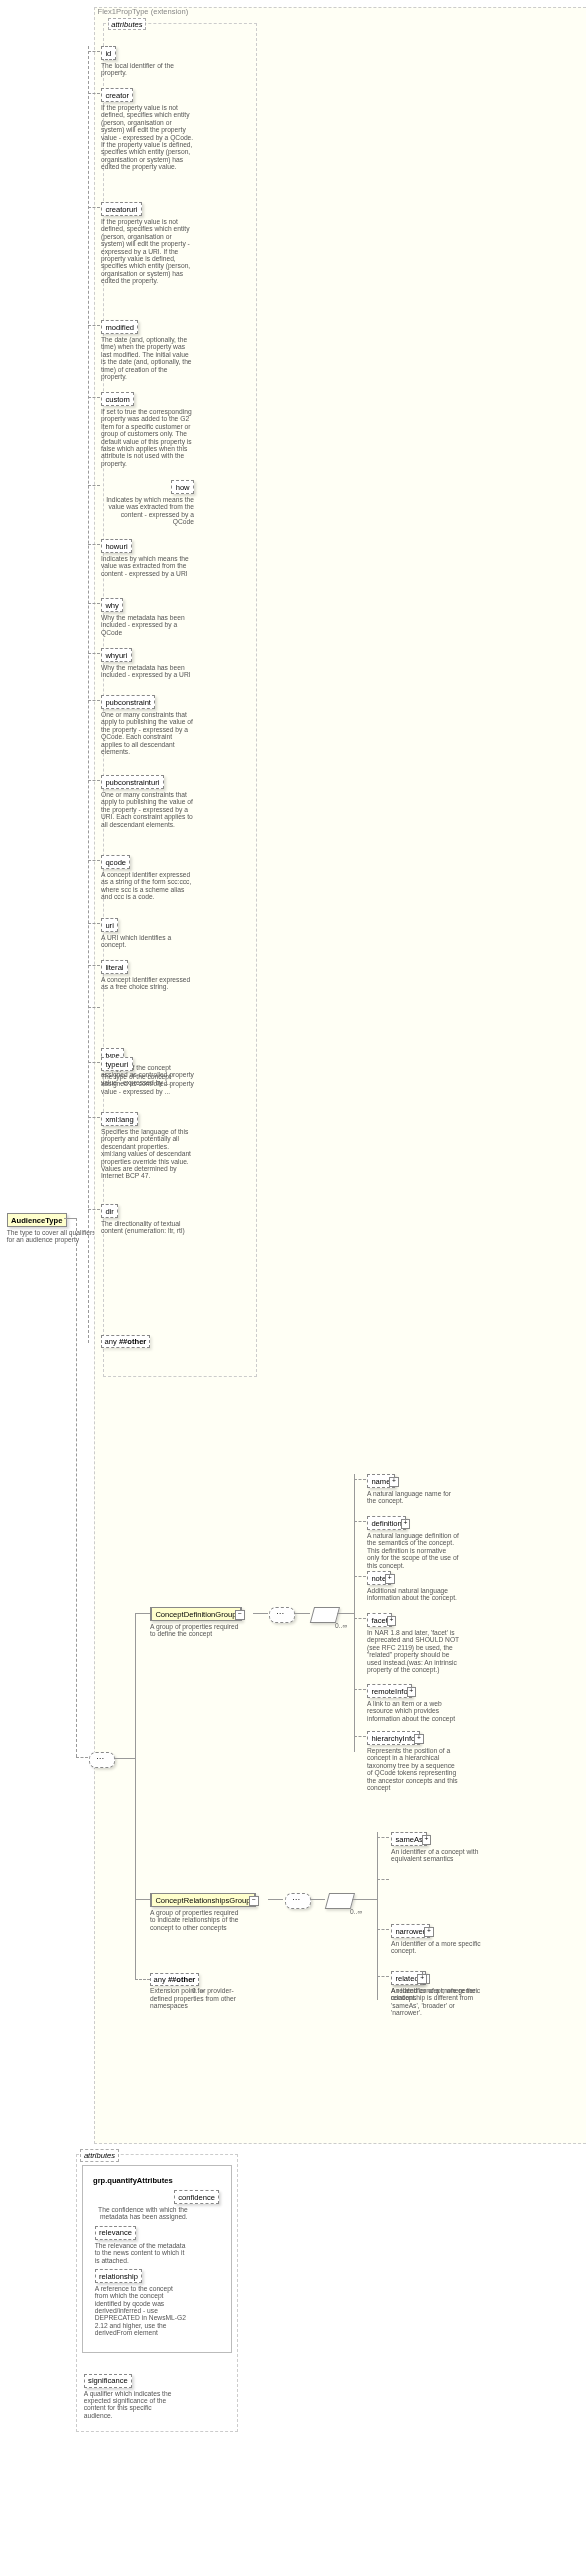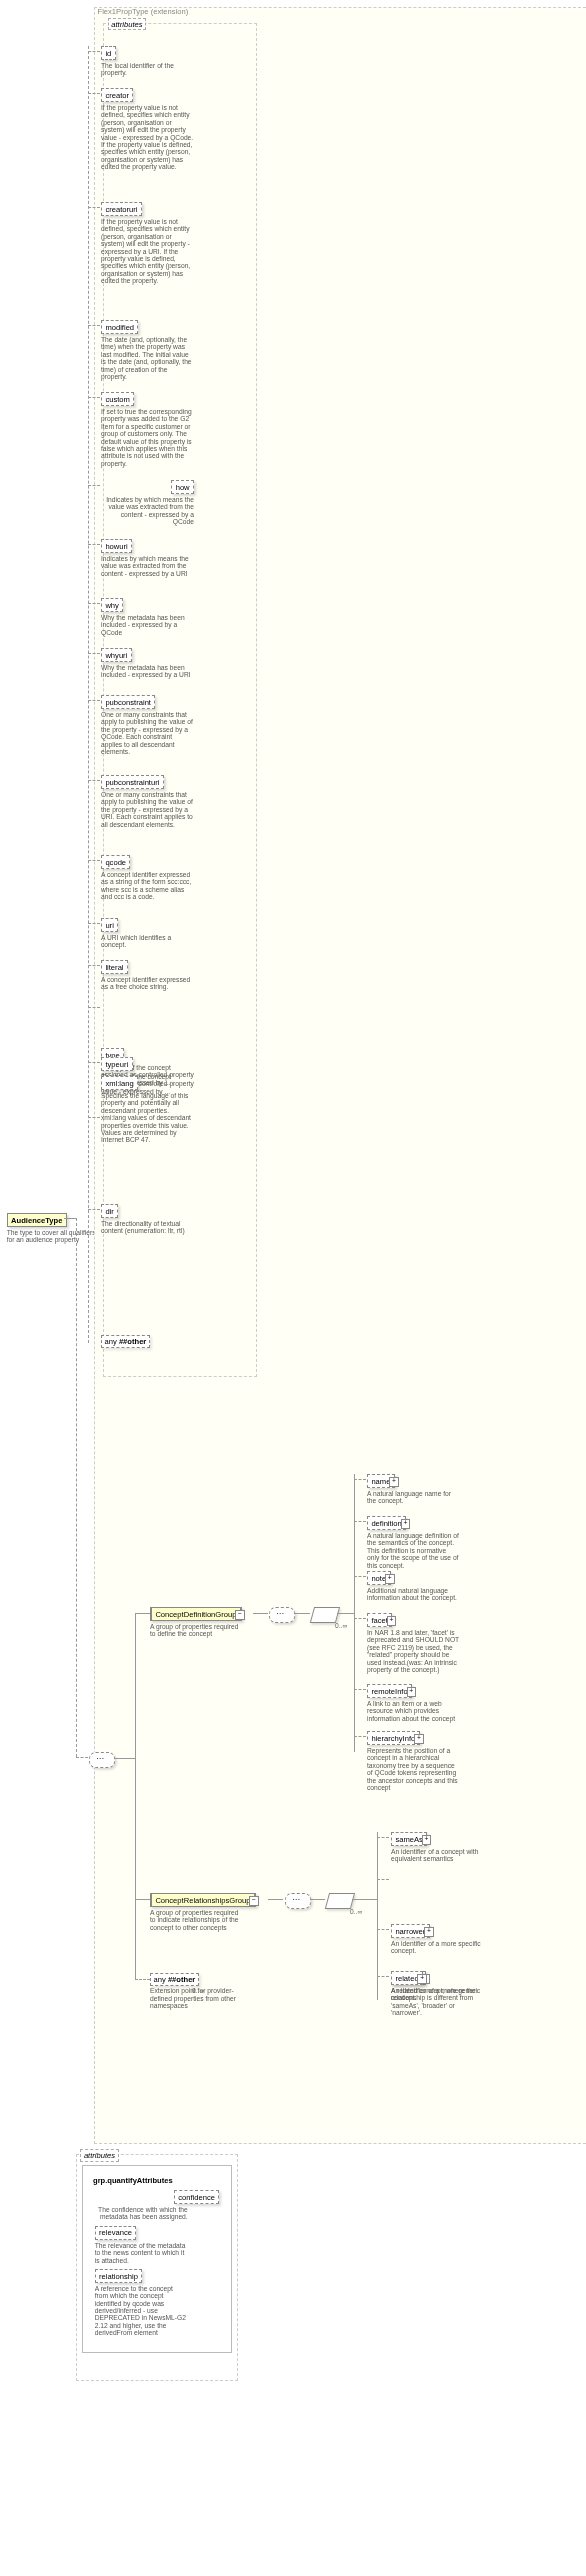--- a/index.html
+++ b/index.html
@@ -168,21 +168,21 @@
     <div class="item" style="left: 101px; top: 855px;"><div class="box optional">qcode</div><div class="desc">A concept identifier expressed as a string of the form scc:ccc, where scc is a scheme alias and ccc is a code.</div></div>
     <div class="connector hline dashed" style="left: 88px; top: 860px; width: 11.8px;"></div>
     <div class="item" style="left: 101px; top: 918px;"><div class="box optional">uri</div><div class="desc">A URI which identifies a concept.</div></div>
     <div class="connector hline dashed" style="left: 88px; top: 923px; width: 11.8px;"></div>
     <div class="item" style="left: 101px; top: 960px;"><div class="box optional">literal</div><div class="desc">A concept identifier expressed as a free choice string.</div></div>
     <div class="connector hline dashed" style="left: 88px; top: 965px; width: 11.8px;"></div>
     <div class="item" style="left: 101px; top: 1048px;"><div class="box optional">type</div><div class="desc">The type of the concept assigned as controlled property value - expressed by ...</div></div>
     <div class="connector hline dashed" style="left: 88px; top: 1007px; width: 11.8px;"></div>
     <div class="item" style="left: 101px; top: 1057px;"><div class="box optional">typeuri</div><div class="desc">The type of the concept assigned as controlled property value - expressed by ...</div></div>
     <div class="connector hline dashed" style="left: 88px; top: 1062px; width: 11.8px;"></div>
-    <div class="item" style="left: 101px; top: 1076px;"><div class="box optional">xml:lang</div><div class="desc">Specifies the language of this property and potentially all descendant properties. xml:lang values of descendant properties override this value. Values are determined by Internet BCP 47.</div></div>
+    <div class="item" style="left: 101px; top: 1112px;"><div class="box optional">xml:lang</div><div class="desc">Specifies the language of this property and potentially all descendant properties. xml:lang values of descendant properties override this value. Values are determined by Internet BCP 47.</div></div>
     <div class="connector hline dashed" style="left: 88px; top: 1117px; width: 11.8px;"></div>
     <div class="item" style="left: 101px; top: 1204px;"><div class="box optional">dir</div><div class="desc">The directionality of textual content (enumeration: ltr, rtl)</div></div>
     <div class="connector hline dashed" style="left: 88px; top: 1209px; width: 11.8px;"></div>
     <div class="connector vline dashed" style="left: 88px; top: 46px; height: 1297px;"></div>
   </div>
 
 <div class="item" style="left:101px; top:1335px;">
   <span class="any-box"><span>any</span> <b>##other</b></span>
 </div>
 
@@ -253,14 +253,18 @@
 <div style="position:absolute; left:76px; top:2154px; width:160px; border:0.8px dashed #ccc; padding-bottom:6.7px;">
   <div class="attributes-label" style="position:absolute; left:3.4px; top:-5.9px;">attributes</div>
   <div style="margin:10px 5px 21px 5px; border:0.8px solid #bbb; padding:10px;">
     <div style="font-weight:bold; font-size:7.6px;">grp.quantifyAttributes</div>
     <div id="quant-attrs">
         <div style="margin: 5px 1.7px; text-align: right;"><div class="box optional">confidence</div><div class="desc">The confidence with which the metadata has been assigned.</div></div>
         <div style="margin: 5px 1.7px;"><div class="box optional">relevance</div><div class="desc">The relevance of the metadata to the news content to which it is attached.</div></div>
         <div style="margin: 5px 1.7px;"><div class="box optional">relationship</div><div class="desc">A reference to the concept from which the concept identified by qcode was derived/inferred - use DEPRECATED in NewsML-G2 2.12 and higher, use the derivedFrom element</div></div>
       </div>
   </div>
+  <div style="margin:5px 6.7px;">
+    <div class="box optional"><span>significance</span></div>
+    <div class="desc">A qualifier which indicates the expected significance of the content for this specific audience.</div>
+  </div>
 </div>
 
 
 </body></html>

